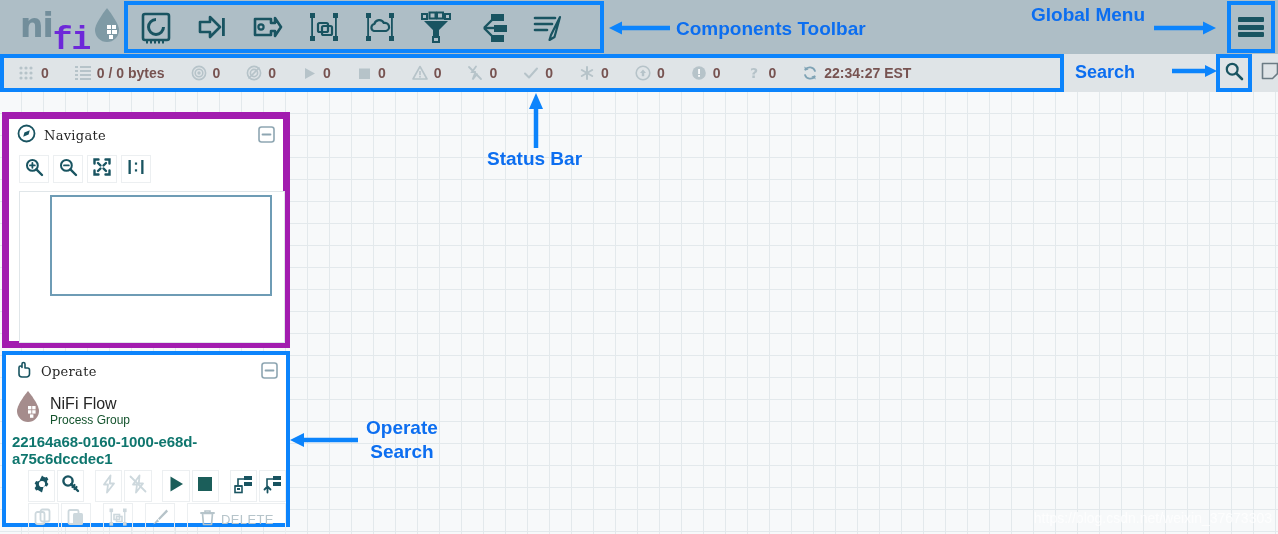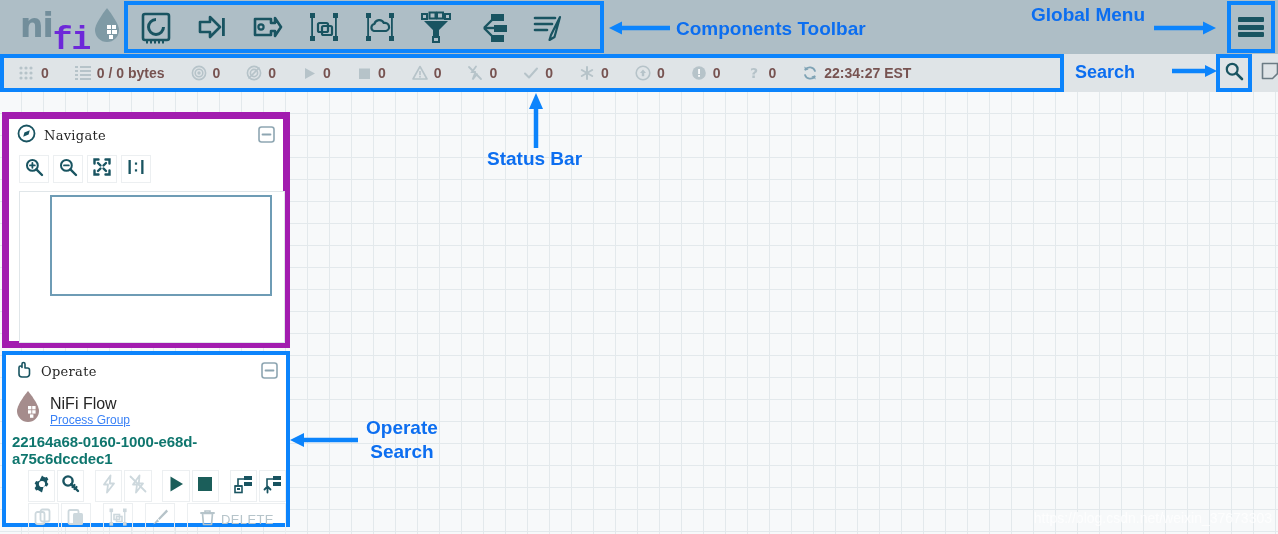--- a/index.html
+++ b/index.html
@@ -185,21 +185,21 @@
   }
   #op-entity {
     display: flex; align-items: flex-end;
     padding: 2px 0 0 8px;
   }
   #op-entity-text { margin-left: 8px; }
   #op-name {
     font-size: 16px; color: #262626; line-height: 18px;
   }
   #op-type {
-    font-size: 12px; color: #3b82f6; margin-top: 0; text-decoration: underline;
+    font-size: 12px; color: #14532d; margin-top: 0;
   }
   #op-id {
     font-size: 15px; color: #0f766e;
     padding: 6px 0 2px 6px;
     font-weight: bold;
     letter-spacing: -0.1px;
   }
   .op-row {
     display: flex; align-items: center;
     padding-left: 22px;

